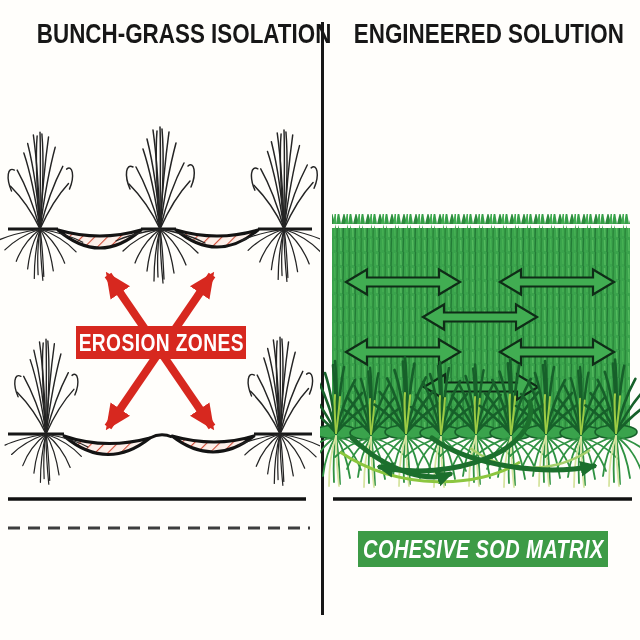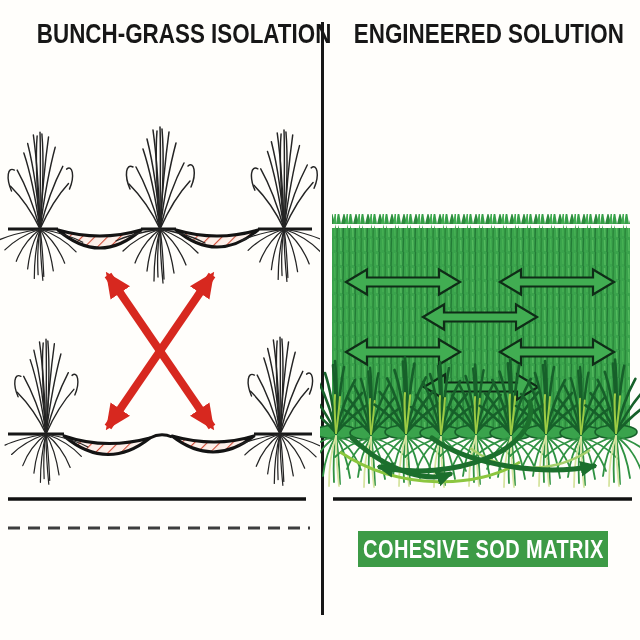--- a/index.html
+++ b/index.html
@@ -15,21 +15,21 @@
   .titleblock .line{display:block;font-weight:bold;font-size:28px;line-height:25px;white-space:nowrap;}
   .cond{display:inline-block;transform:scaleX(0.8);transform-origin:50% 50%;white-space:nowrap;}
   .divider{position:absolute;left:321px;top:22px;width:3px;height:593px;background:var(--ink);}
   svg{position:absolute;display:block;}
   #left-art{left:0;top:110px;}
   #right-art{left:320px;top:110px;}
   .badge{position:absolute;display:flex;align-items:center;justify-content:center;
          color:#ffffff;font-weight:bold;}
   .badge .cond{letter-spacing:0.5px;}
   .badge.erosion{left:76px;top:326px;width:170px;height:33px;background:var(--alert-red);font-size:24px;}
-  .badge.cohesive{left:358px;top:531px;width:250px;height:36px;background:var(--label-green);font-size:25px;}
+  .badge.cohesive{left:358px;top:531px;width:250px;height:36px;background:var(--label-green);font-size:25px;font-style:italic;}
 </style>
 </head>
 <body>
 
 <div class="stage">
 
   <div class="panel left">
     <div class="titleblock">
       <span class="line"><span class="cond">BUNCH-GRASS ISOLATION</span></span>
     </div>
@@ -239,17 +239,20 @@
 
     <g fill="none" stroke="#1c6f2d" stroke-width="5" stroke-linecap="round">
       <path d="M352,438 C390,474 430,482 450,474" marker-end="url(#greenHead)"></path>
       <path d="M530,402 C540,452 450,482 380,467" marker-end="url(#greenHead)"></path>
       <path d="M432,438 C470,466 545,476 594,466" marker-end="url(#greenHead)"></path>
     </g>
 
     <line x1="333" y1="499" x2="632" y2="499" stroke="#111" stroke-width="3.5"></line>
   </svg>
 
+  <div class="badge erosion">
+    <span class="cond">EROSION ZONES</span>
+  </div>
   <div class="badge cohesive">
     <span class="cond">COHESIVE SOD MATRIX</span>
   </div>
 
 </div>
 
 </body></html>

